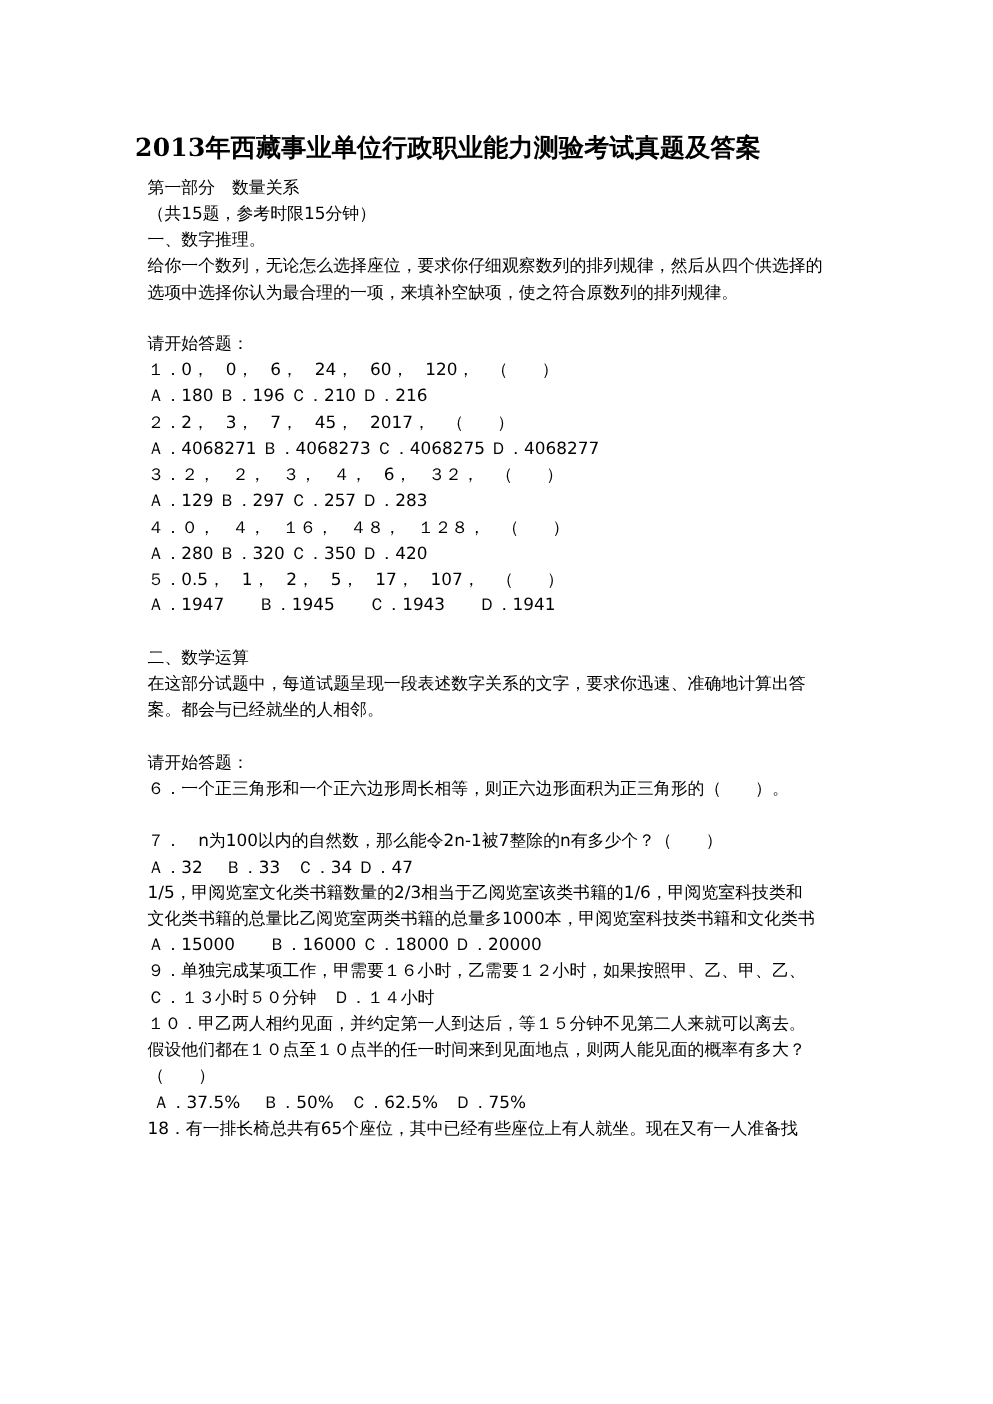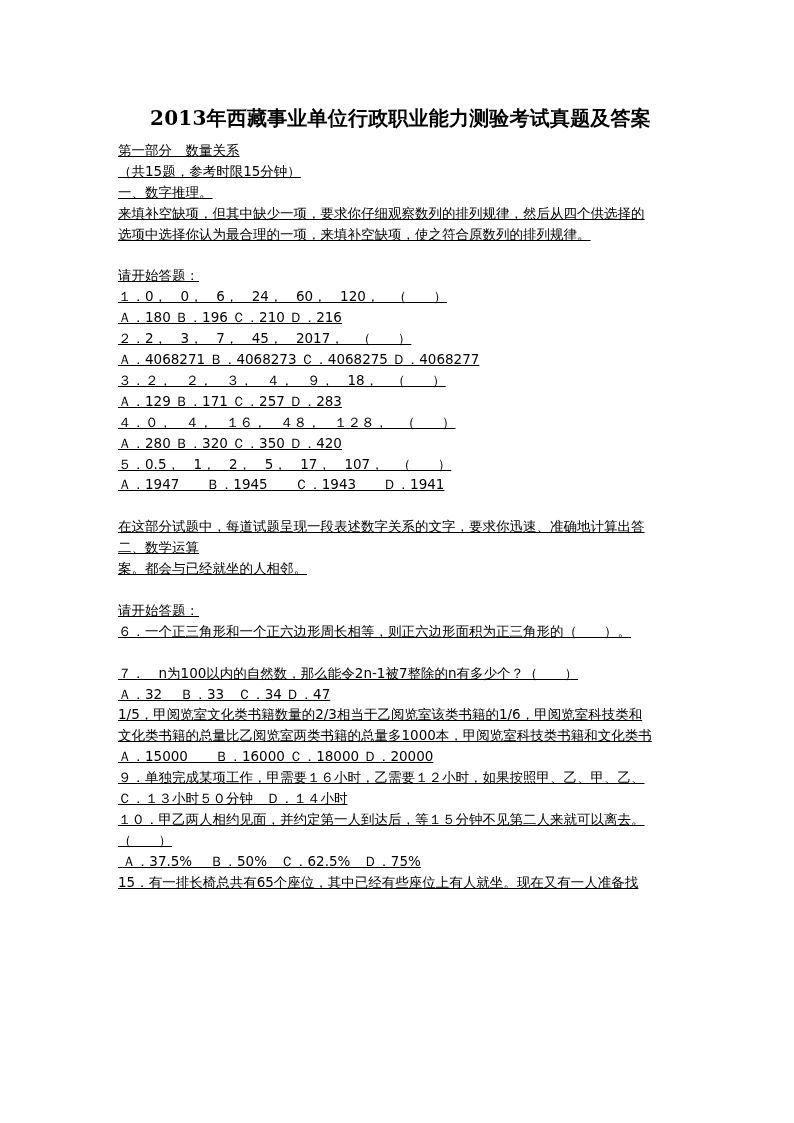--- a/index.html
+++ b/index.html
@@ -1,64 +1,65 @@
 <!DOCTYPE html>
 <html><head>
 <meta charset="utf-8">
 <style>
   html, body { margin: 0; padding: 0; background: #ffffff; }
   body { width: 794px; height: 1123px; position: relative; overflow: hidden; color: #000; }
   .page { position: absolute; left: 118px; top: 104px; width: 565px; }
   .title {
     font-family: "DejaVu Serif", "Liberation Serif", serif;
-    font-weight: bold; font-size: 20px; text-align: center;
+    font-weight: bold; font-size: 20px; 
     margin: 0 0 8px -10px; width: 585px; line-height: 28px; letter-spacing: 0.2px;
   }
   .line {
     font-family: "DejaVu Sans", "Liberation Sans", sans-serif;
-    font-size: 13.5px; line-height: 20.9px; white-space: pre-wrap; margin: 0; text-decoration: underline;
+    font-size: 13.5px; line-height: 20.9px; white-space: pre-wrap; margin: 0;
   }
   .blank { height: 20.9px; }
 </style>
 </head>
 <body>
 
 <div class="page">
   <h1 class="title">2013年西藏事业单位行政职业能力测验考试真题及答案</h1>
   <div id="body-lines">
       <p class="line">第一部分　数量关系</p>
       <p class="line">（共15题，参考时限15分钟）</p>
       <p class="line">一、数字推理。</p>
-      <p class="line">来填补空缺项，但其中缺少一项，要求你仔细观察数列的排列规律，然后从四个供选择的</p>
+      <p class="line">给你一个数列，无论怎么选择座位，要求你仔细观察数列的排列规律，然后从四个供选择的</p>
       <p class="line">选项中选择你认为最合理的一项，来填补空缺项，使之符合原数列的排列规律。</p>
       <p class="line blank"></p>
       <p class="line">请开始答题：</p>
       <p class="line">１．0，　0，　6，　24，　60，　120，　（　　）</p>
       <p class="line">Ａ．180 Ｂ．196 Ｃ．210 Ｄ．216</p>
       <p class="line">２．2，　3，　7，　45，　2017，　（　　）</p>
       <p class="line">Ａ．4068271 Ｂ．4068273 Ｃ．4068275 Ｄ．4068277</p>
-      <p class="line">３．２，　２，　３，　４，　９，　18，　（　　）</p>
-      <p class="line">Ａ．129 Ｂ．171 Ｃ．257 Ｄ．283</p>
+      <p class="line">３．２，　２，　３，　４，　6，　３２，　（　　）</p>
+      <p class="line">Ａ．129 Ｂ．297 Ｃ．257 Ｄ．283</p>
       <p class="line">４．０，　４，　１６，　４８，　１２８，　（　　）</p>
       <p class="line">Ａ．280 Ｂ．320 Ｃ．350 Ｄ．420</p>
       <p class="line">５．0.5，　1，　2，　5，　17，　107，　（　　）</p>
       <p class="line">Ａ．1947　　Ｂ．1945　　Ｃ．1943　　Ｄ．1941</p>
       <p class="line blank"></p>
+      <p class="line">二、数学运算</p>
       <p class="line">在这部分试题中，每道试题呈现一段表述数字关系的文字，要求你迅速、准确地计算出答</p>
-      <p class="line">二、数学运算</p>
       <p class="line">案。都会与已经就坐的人相邻。</p>
       <p class="line blank"></p>
       <p class="line">请开始答题：</p>
       <p class="line">６．一个正三角形和一个正六边形周长相等，则正六边形面积为正三角形的（　　）。</p>
       <p class="line blank"></p>
       <p class="line">７．　n为100以内的自然数，那么能令2n-1被7整除的n有多少个？（　　）</p>
       <p class="line">Ａ．32　 Ｂ．33　Ｃ．34 Ｄ．47</p>
       <p class="line">1/5，甲阅览室文化类书籍数量的2/3相当于乙阅览室该类书籍的1/6，甲阅览室科技类和</p>
       <p class="line">文化类书籍的总量比乙阅览室两类书籍的总量多1000本，甲阅览室科技类书籍和文化类书</p>
       <p class="line">Ａ．15000　　Ｂ．16000 Ｃ．18000 Ｄ．20000</p>
       <p class="line">９．单独完成某项工作，甲需要１６小时，乙需要１２小时，如果按照甲、乙、甲、乙、</p>
       <p class="line">Ｃ．１３小时５０分钟　Ｄ．１４小时</p>
       <p class="line">１０．甲乙两人相约见面，并约定第一人到达后，等１５分钟不见第二人来就可以离去。</p>
+      <p class="line">假设他们都在１０点至１０点半的任一时间来到见面地点，则两人能见面的概率有多大？</p>
       <p class="line">（　　）</p>
       <p class="line"> Ａ．37.5%　 Ｂ．50%　Ｃ．62.5%　Ｄ．75%</p>
-      <p class="line">15．有一排长椅总共有65个座位，其中已经有些座位上有人就坐。现在又有一人准备找</p>
+      <p class="line">18．有一排长椅总共有65个座位，其中已经有些座位上有人就坐。现在又有一人准备找</p>
     </div>
 </div>
 
 </body></html>

